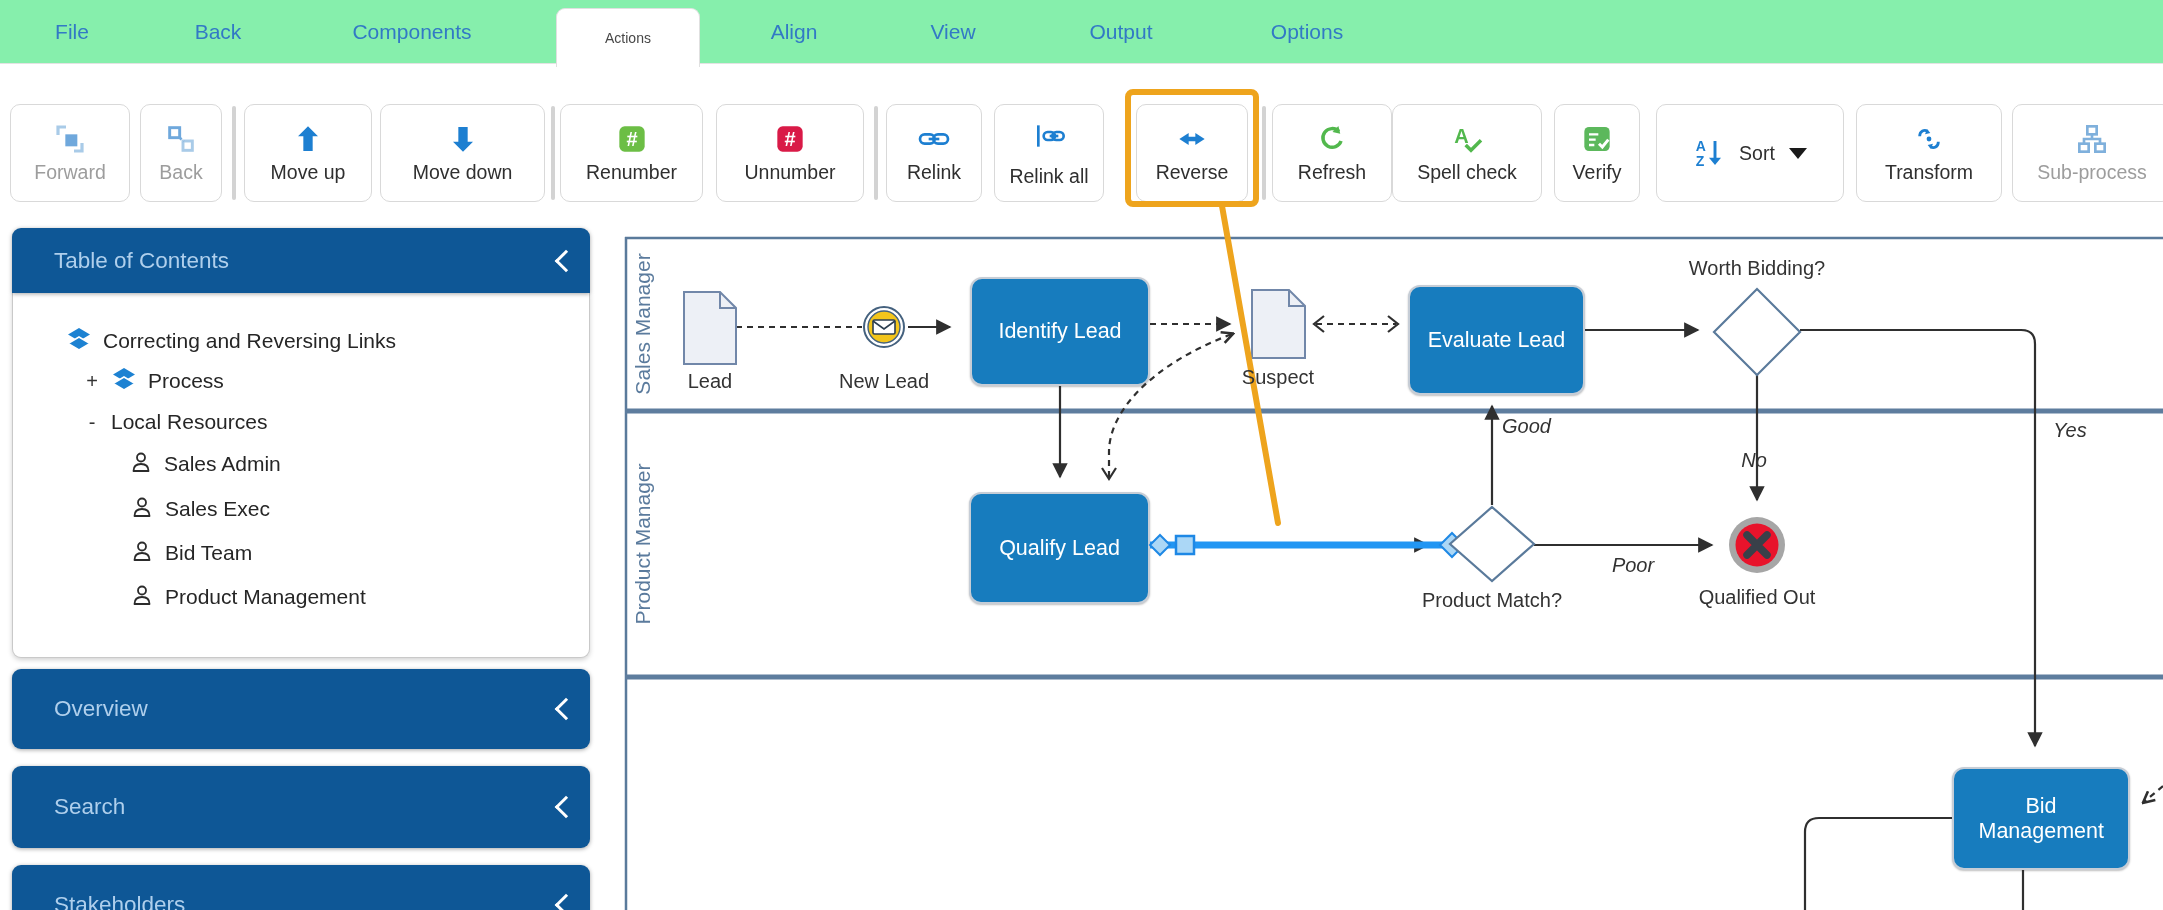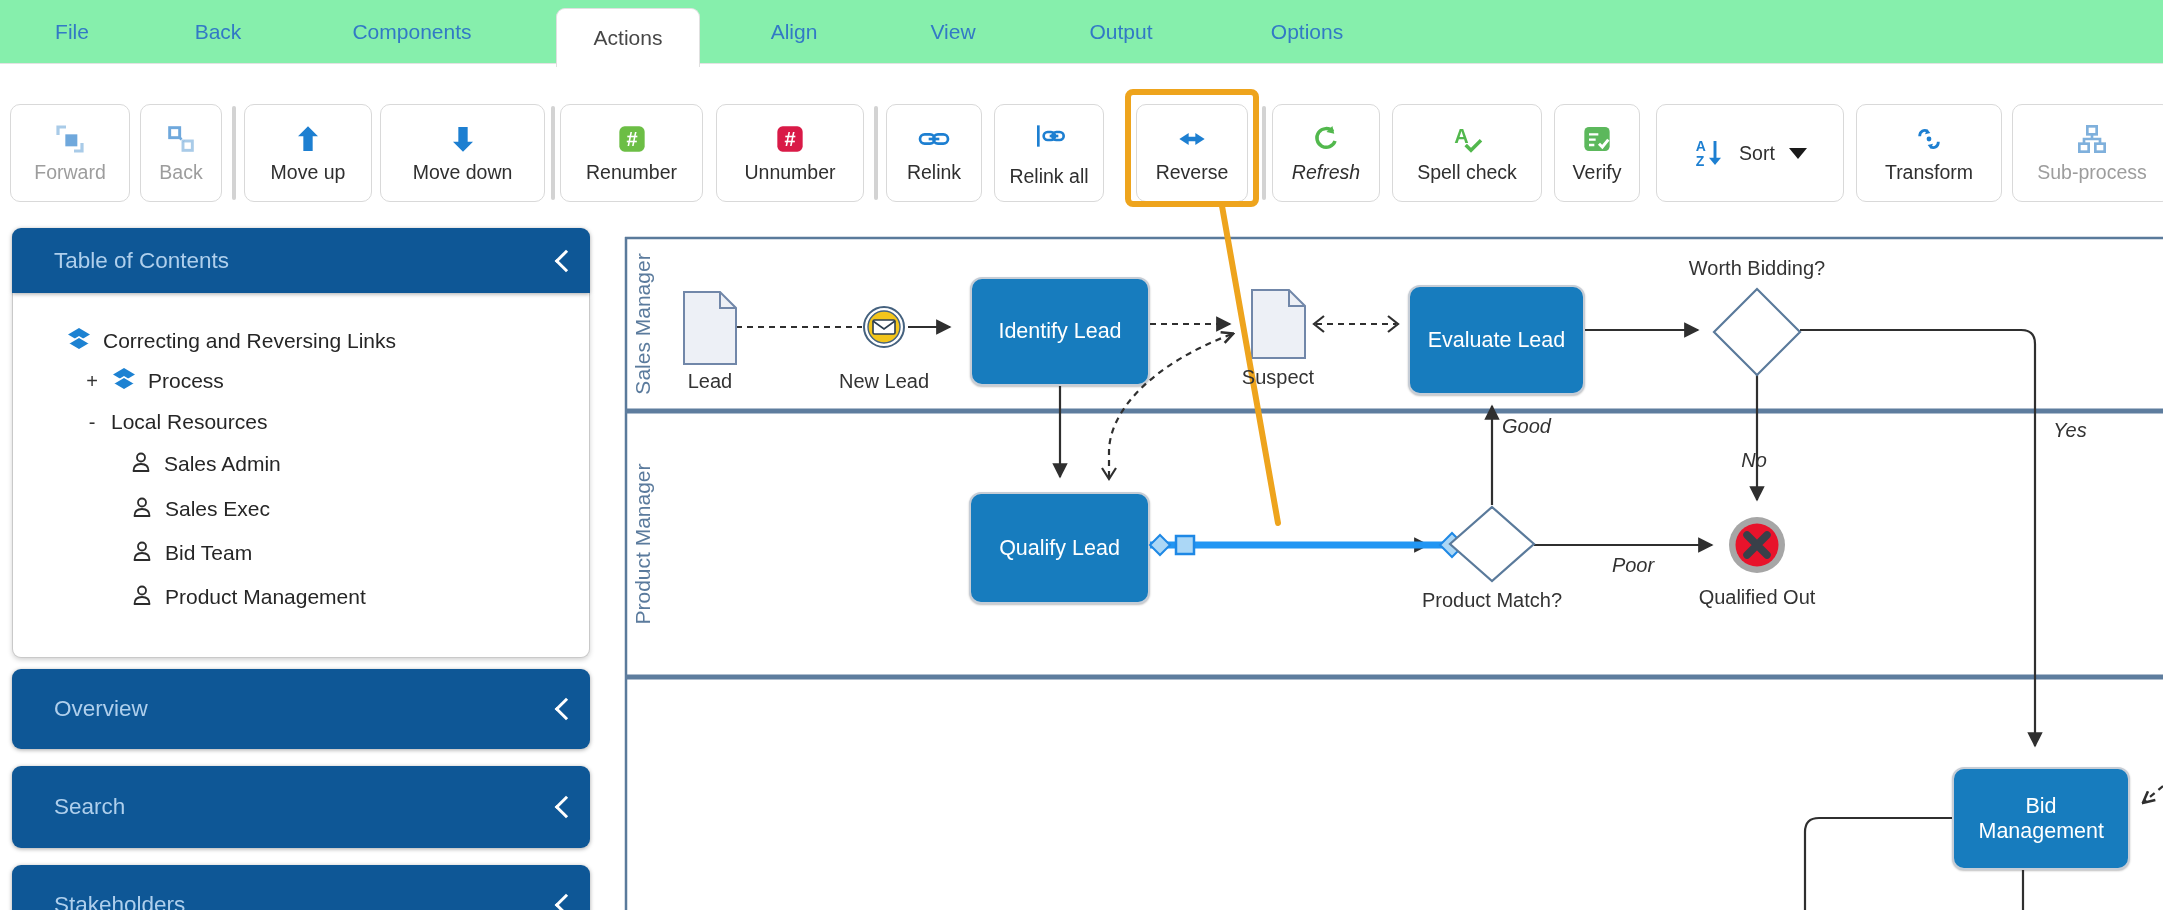--- a/index.html
+++ b/index.html
@@ -6,21 +6,21 @@
   #app{position:relative;width:2163px;height:910px;overflow:hidden;background:#fff;
        font-family:"Liberation Sans",sans-serif;color:#2f2f2f;}
 
   
   .menubar{position:absolute;left:0;top:0;width:2163px;height:63px;background:#86efac;
            border-bottom:1px solid #e3e3e3;z-index:1;}
   .menu-item{position:absolute;top:0;height:63px;display:flex;align-items:center;justify-content:center;
              color:#3279C5;font-size:21px;cursor:pointer;z-index:1;}
   .menu-tab-active{position:absolute;left:556px;top:8px;width:142px;height:58px;background:#fff;
                    border:1px solid #e0e0e0;border-bottom:none;border-radius:9px 9px 0 0;z-index:3;
-                   display:flex;align-items:center;justify-content:center;color:#474747;font-size:21px;}
+                   display:flex;align-items:center;justify-content:center;color:#474747;font-size:14px;}
 
   
   .tbtn{position:absolute;top:104px;height:98px;background:#fff;border:1px solid #d9d9d9;border-radius:10px;
         display:flex;flex-direction:column;align-items:center;justify-content:center;gap:5px;
         font-size:19.5px;color:#2f2f2f;box-sizing:border-box;padding:0 4px;cursor:pointer;z-index:2;}
   .tbtn .lbl{white-space:nowrap;}
   .tbtn.disabled{color:#9d9d9d;}
   .tsep{position:absolute;top:106px;height:94px;width:4px;background:#d3d3d3;border-radius:2px;z-index:2;}
   .ticon{height:34px;display:flex;align-items:center;justify-content:center;}
   .sort-row{display:flex;align-items:center;gap:14px;}
@@ -156,21 +156,21 @@
   <div class="tbtn" style="left:1136px;width:112px;">
     <span class="ticon">
       <svg width="34" height="32" viewBox="0 0 24 24">
           <path d="M9.5 7.5 L2.5 12 L9.5 16.5 V13.6 H14.5 V16.5 L21.5 12 L14.5 7.5 V10.4 H9.5 Z" fill="#1D7FD1"></path>
         </svg>
     </span>
       <span class="lbl">Reverse</span>
   </div>
   <div class="tsep" style="left:1262px;"></div>
 
-  <div class="tbtn" style="left:1272px;width:108px;font-style:italic;">
+  <div class="tbtn" style="left:1272px;width:120px;">
     <span class="ticon">
       <svg width="32" height="32" viewBox="0 0 24 24">
           <path d="M18.8 13.5 A7 7 0 1 1 17.2 6.3" fill="none" stroke="#52B84D" stroke-width="2.6"></path>
           <path d="M16.8 2.2 l1.4 5.8 -5.8 -1.2 z" fill="#52B84D"></path>
         </svg>
     </span>
       <span class="lbl">Refresh</span>
   </div>
   <div class="tbtn" style="left:1392px;width:150px;">
     <span class="ticon">

